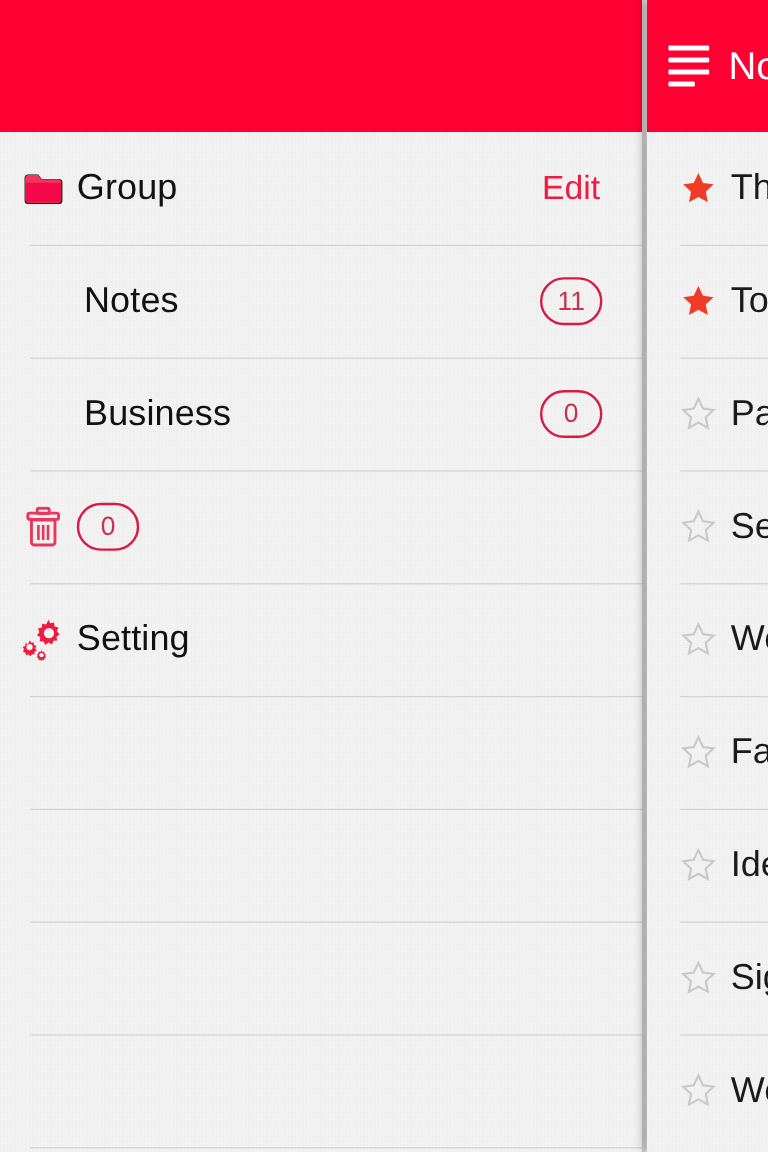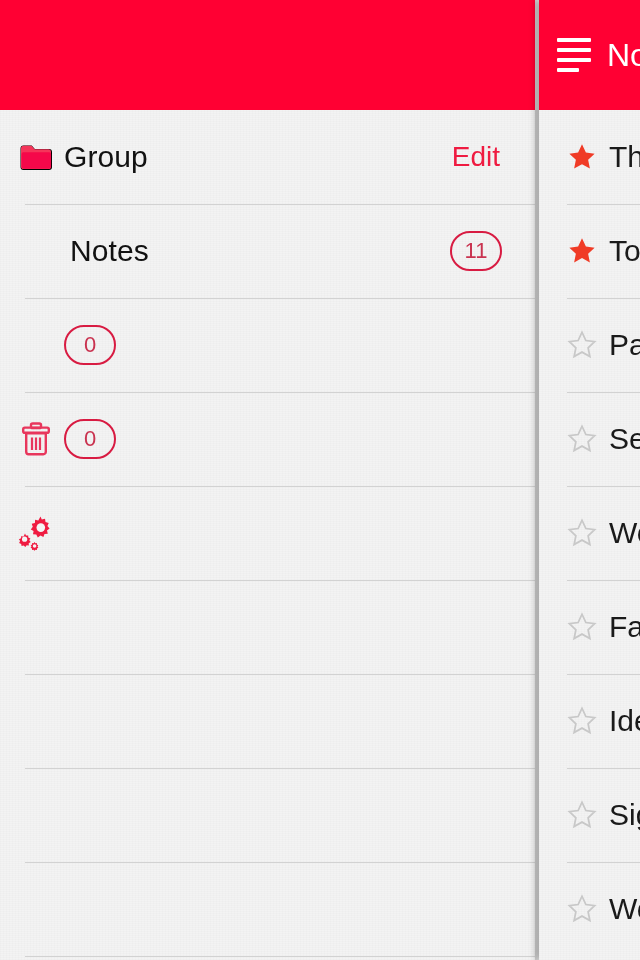--- a/index.html
+++ b/index.html
@@ -241,20 +241,21 @@
       <div class="srow ruled">
         <span class="srow-icon empty"></span>
         <span class="srow-label indent">Notes</span>
         <span class="srow-right">
           <span class="badge">11</span>
         </span>
       </div>
 
       <div class="srow ruled">
         <span class="srow-icon empty"></span>
+        <span class="srow-label indent">Business</span>
         <span class="srow-right">
           <span class="badge">0</span>
         </span>
       </div>
 
       <div class="srow ruled">
         <span class="srow-icon">
           <svg width="30" height="34" viewBox="0 0 30 34" aria-hidden="true">
             <rect x="10" y="1.5" width="10" height="4.5" rx="1.6" fill="none" stroke="#e8365c" stroke-width="2.4"></rect>
             <rect x="2.2" y="5.6" width="25.6" height="5.2" rx="1.6" fill="none" stroke="#e8365c" stroke-width="2.4"></rect>
@@ -275,20 +276,21 @@
             <g fill="#ef1b41">
               <path d="M24.5 2.4l1.3 3.0 3.2-.6.5 3.3 3.2.9-1.3 3.0 2.2 2.5-2.6 2.1.8 3.2-3.3.2-1.1 3.1-2.9-1.6-2.7 1.9-1.5-2.9-3.3-.2.6-3.2-2.8-1.7 2.0-2.6-1.1-3.1 3.2-.7.2-3.3 3.2.8z"></path>
               <circle cx="24.8" cy="13.6" r="4.3" fill="#f4f4f4"></circle>
               <path d="M9.0 19.6l1.0 2.0 2.2-.2.1 2.2 2.1.8-1.1 1.9 1.4 1.8-2.0 1.2.2 2.2-2.2-.3-1.4 1.7-1.6-1.5-2.1.7-.4-2.2-2.1-.8 1.0-2.0-1.2-1.9 2.1-.9.3-2.2 2.1.6z"></path>
               <circle cx="8.6" cy="25.2" r="2.6" fill="#f4f4f4"></circle>
               <path d="M18.6 28.0l.8 1.3 1.5-.3v1.6l1.4.7-.8 1.3.9 1.2-1.4.7v1.5l-1.5-.3-1.0 1.1-1.0-1.1-1.5.3v-1.5l-1.4-.7.9-1.2-.8-1.3 1.4-.7v-1.6l1.5.3z"></path>
               <circle cx="18.6" cy="32.0" r="1.8" fill="#f4f4f4"></circle>
             </g>
           </svg>
         </span>
+        <span class="srow-label">Setting</span>
         <span class="srow-right"></span>
       </div>
 
       <div class="blank-row"></div>
       <div class="blank-row"></div>
       <div class="blank-row"></div>
       <div class="blank-row"></div>
       <div class="blank-row"></div>
     </div>
   </div>

